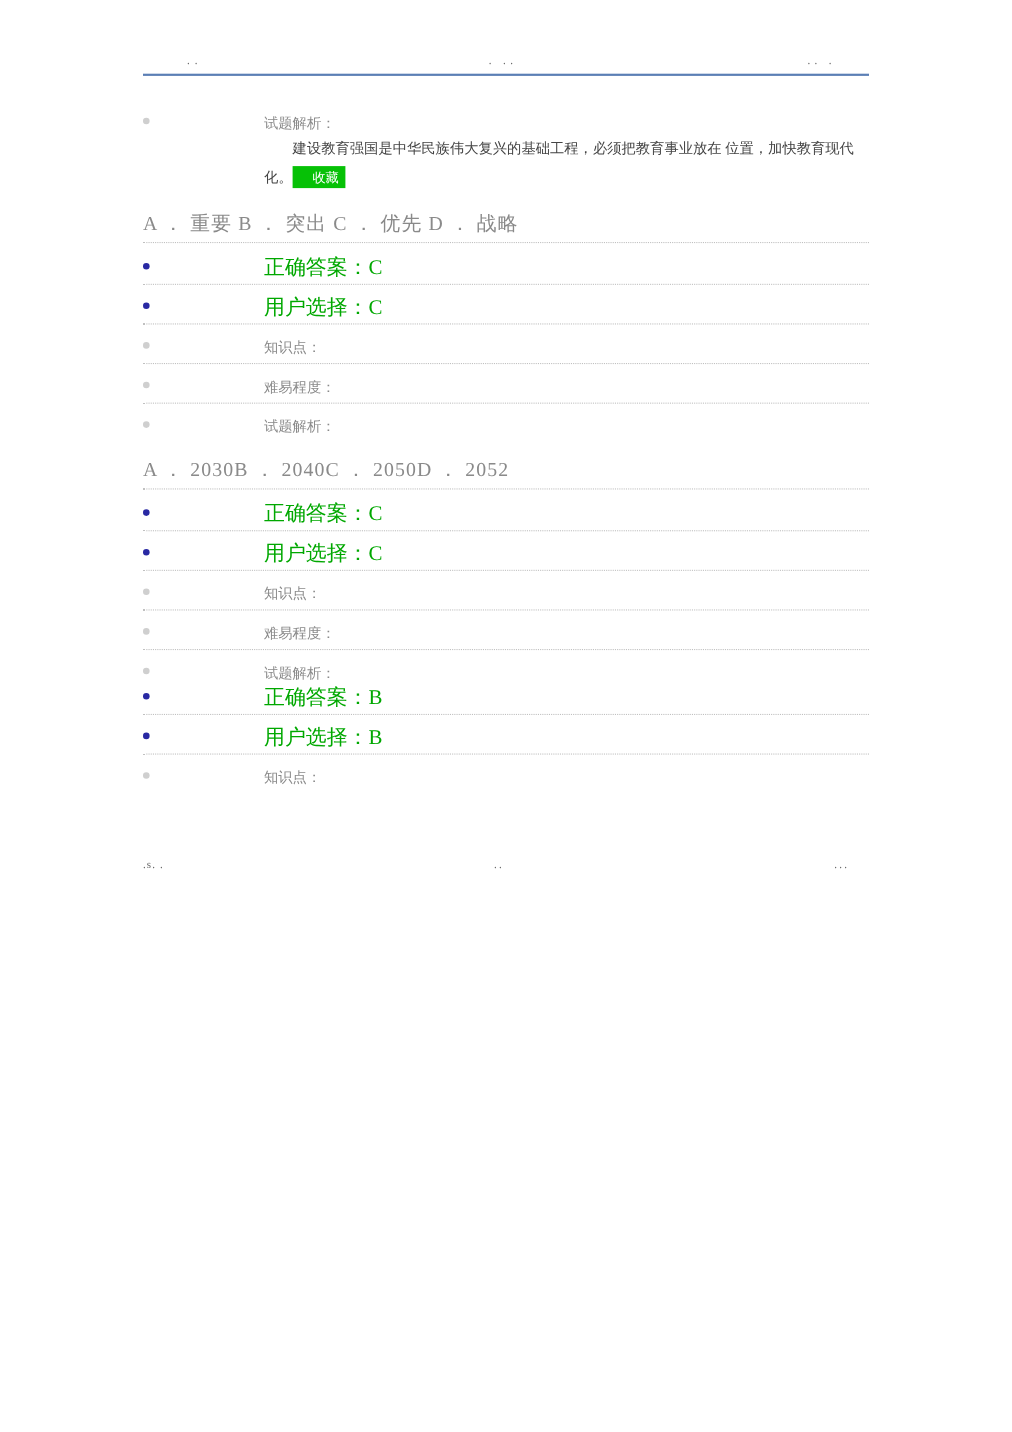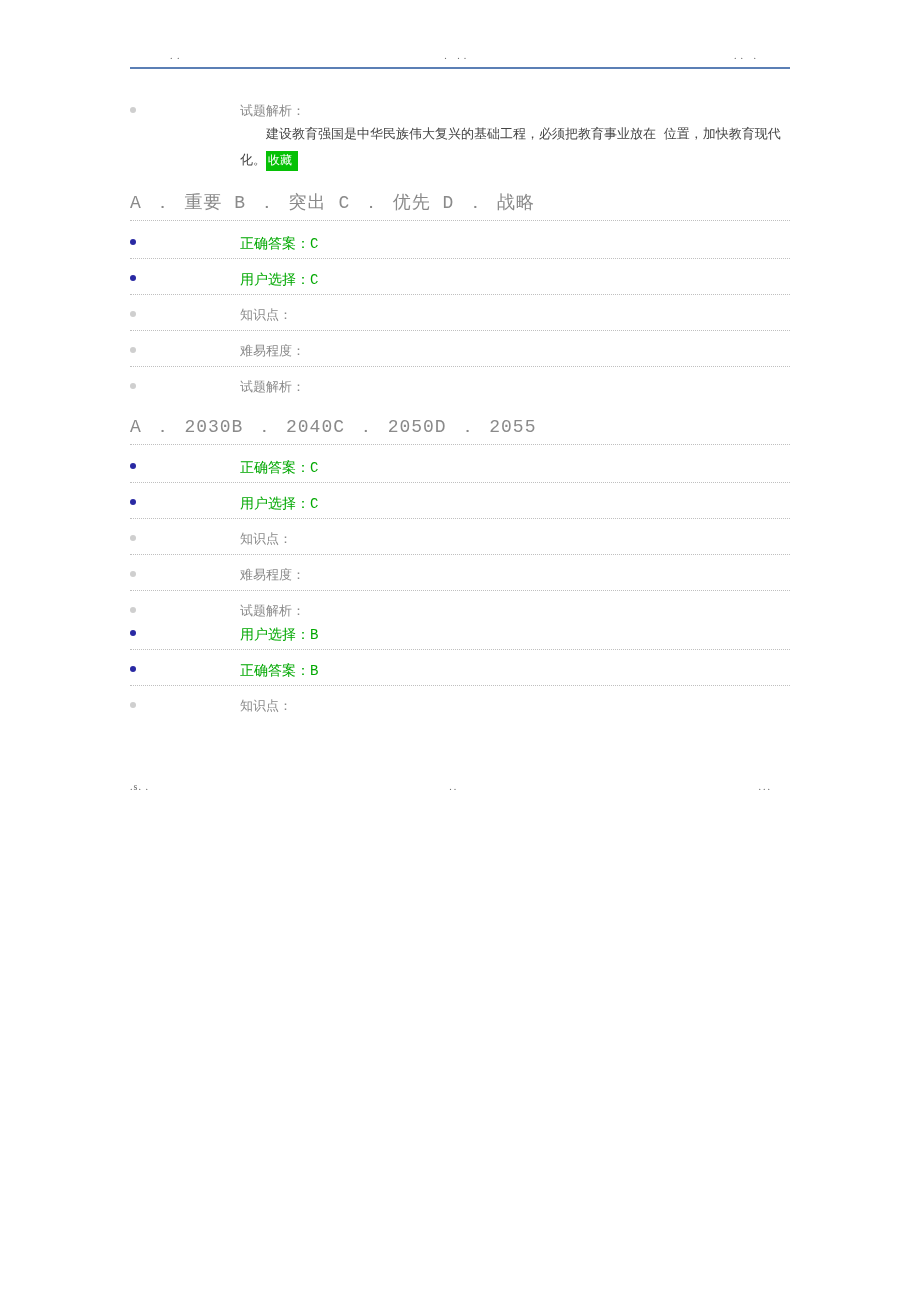--- a/index.html
+++ b/index.html
@@ -60,21 +60,21 @@
     }
     .bullet.weak {
       background: #cfcfcf;
     }
     .label-col {
       flex: 1;
       padding-top: 3px;
     }
     .green-label {
       color: #00a800;
-      font-size: 14px;
+      font-size: 19px;
       line-height: 20px;
     }
     .gray-label {
       color: #8a8a8a;
       font-size: 13px;
       line-height: 20px;
     }
     .question-text {
       color: #444;
       font-size: 13px;
@@ -82,39 +82,38 @@
       padding-left: 0px;
       text-indent: 2em;
     }
     .question-text.first {
       text-indent: 2em;
     }
     .favorite-btn {
       background: #06c106;
       color: #ffffff;
       font-size: 12px;
-      padding: 2px 6px 2px 2px;
+      padding: 2px 6px 2px 18px;
       display: inline-block;
       line-height: 16px;
       text-indent: 0;
     }
     .options-row {
       color: #8a8a8a;
       font-size: 18px;
       padding: 0 0 6px 0;
       border-bottom: 1px dotted #c0c0c0;
       margin-bottom: 10px;
       margin-top: 18px;
       line-height: 22px;
       letter-spacing: 1px;
     }
     .question-wrapper {
       margin-top: 2px;
       margin-bottom: 6px;
-      font-family: Liberation Mono, monospace;
     }
     .section-analysis {
       display: flex;
       align-items: flex-start;
       margin-bottom: 0;
     }
     .section-analysis .bullet-col {
       padding-top: 8px;
     }
     .section-analysis .label-col {
@@ -195,21 +194,21 @@
 
   <div class="question-wrapper">
     <div class="section-analysis">
       <div class="bullet-col">
           <span class="bullet weak"></span>
         </div>
       <div class="label-col">
         <div class="gray-label">试题解析：</div>
       </div>
     </div>
-    <div class="options-row">A ． 2030B ． 2040C ． 2050D ． 2055</div>
+    <div class="options-row">A ． 2030B ． 2040C ． 2050D ． 2052</div>
 
     <div class="item-row">
       <div class="bullet-col">
           <span class="bullet strong"></span>
         </div>
       <div class="label-col"><span class="green-label"><span>正确答案：</span><span>C</span></span></div>
     </div>
     <div class="item-row">
       <div class="bullet-col">
           <span class="bullet strong"></span>
@@ -237,27 +236,27 @@
         </div>
       <div class="label-col">
         <div class="gray-label">试题解析：</div>
       </div>
     </div>
 
     <div class="item-row">
       <div class="bullet-col">
           <span class="bullet strong"></span>
         </div>
+      <div class="label-col"><span class="green-label"><span>正确答案：</span><span>B</span></span></div>
+    </div>
+    <div class="item-row">
+      <div class="bullet-col">
+          <span class="bullet strong"></span>
+        </div>
       <div class="label-col"><span class="green-label"><span>用户选择：</span><span>B</span></span></div>
-    </div>
-    <div class="item-row">
-      <div class="bullet-col">
-          <span class="bullet strong"></span>
-        </div>
-      <div class="label-col"><span class="green-label"><span>正确答案：</span><span>B</span></span></div>
     </div>
     <div class="item-row" style="border-bottom:none;">
       <div class="bullet-col">
           <span class="bullet weak"></span>
         </div>
       <div class="label-col"><span class="gray-label">知识点：</span></div>
     </div>
   </div>
 
 </div>

